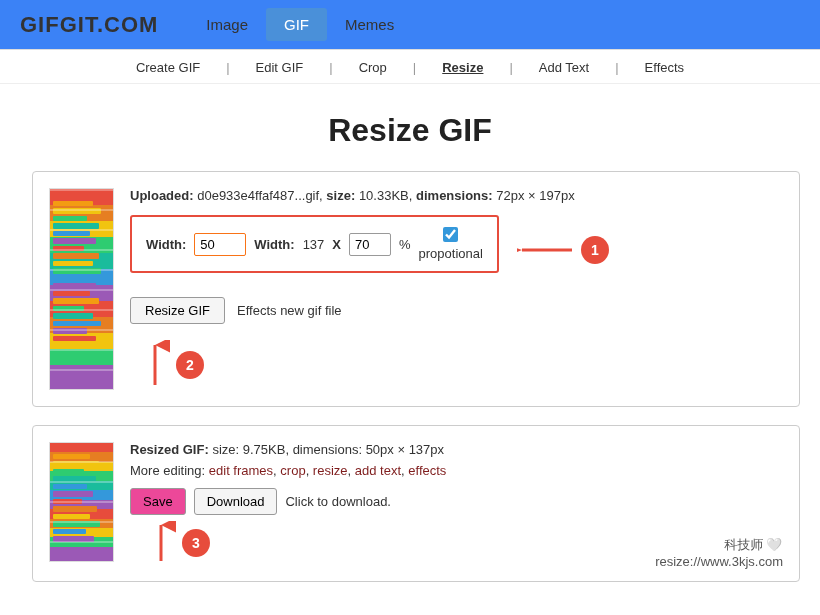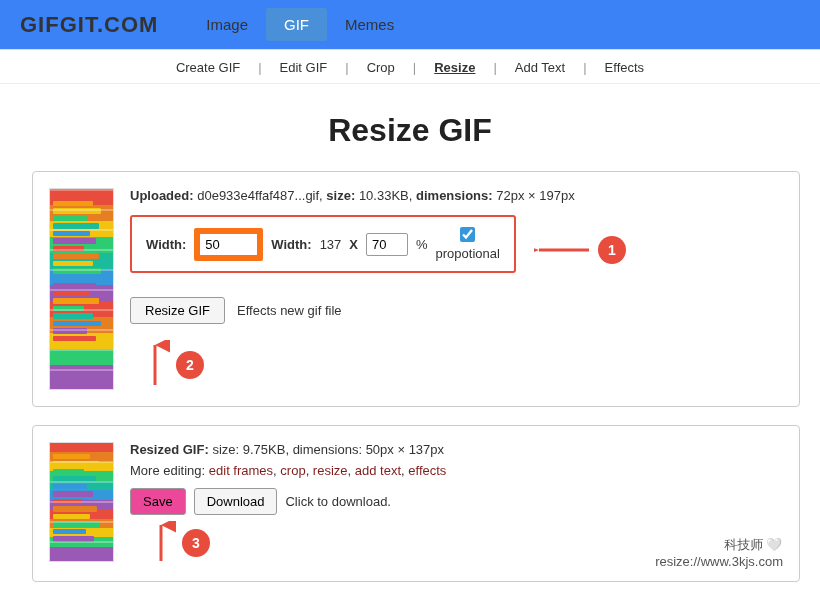--- a/index.html
+++ b/index.html
@@ -44,21 +44,21 @@
       border-radius: 3px;
     }
 
     
     .subnav {
       display: flex;
       justify-content: center;
       align-items: center;
       padding: 10px 0 8px;
       border-bottom: 1px solid #eee;
-      gap: 8px;
+      gap: 16px;
     }
     .subnav-item {
       color: #333;
       font-size: 13px;
       cursor: pointer;
       padding: 0 10px;
     }
     .subnav-item.active {
       text-decoration: underline;
       font-weight: bold;
@@ -156,22 +156,22 @@
       align-items: center;
       gap: 8px;
       margin-bottom: 12px;
       position: relative;
     }
     .ctrl-label {
       font-size: 13px;
       font-weight: bold;
     }
     .ctrl-input {
-      width: 69px;
-      border: 6px solid #f97316;
+      width: 52px;
+      border: 1px solid #f97316;
       padding: 3px 5px;
       font-size: 13px;
       border-radius: 2px;
     }
     .ctrl-input-pct {
       width: 42px;
       border: 1px solid #999;
       padding: 3px 5px;
       font-size: 13px;
       border-radius: 2px;

